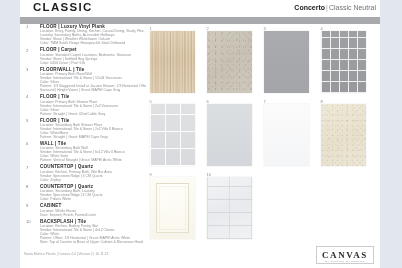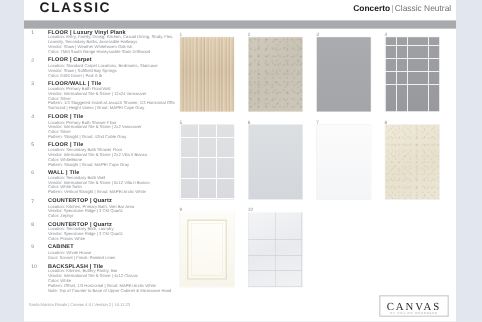--- a/index.html
+++ b/index.html
@@ -166,20 +166,21 @@
   #footer-note {
     position: absolute; left: 4px; top: 8px;
     font-size: 3.4px; color: #9da0a5; white-space: nowrap;
   }
   #logo {
     position: absolute; right: 6px; top: 2px;
     width: 58px; height: 18px;
     border: 0.6px solid #c9ccd1;
     background: #ffffff;
     text-align: center;
+    font-weight: bold;
   }
   #logo-word {
     margin-top: 2.5px;
     font-family: "Liberation Serif", serif;
     font-size: 9px; letter-spacing: 1.6px; color: #2a2b2d;
   }
   #logo-sub {
     font-size: 2.4px; letter-spacing: 0.5px; color: #a7aaaf;
   }
 </style>

